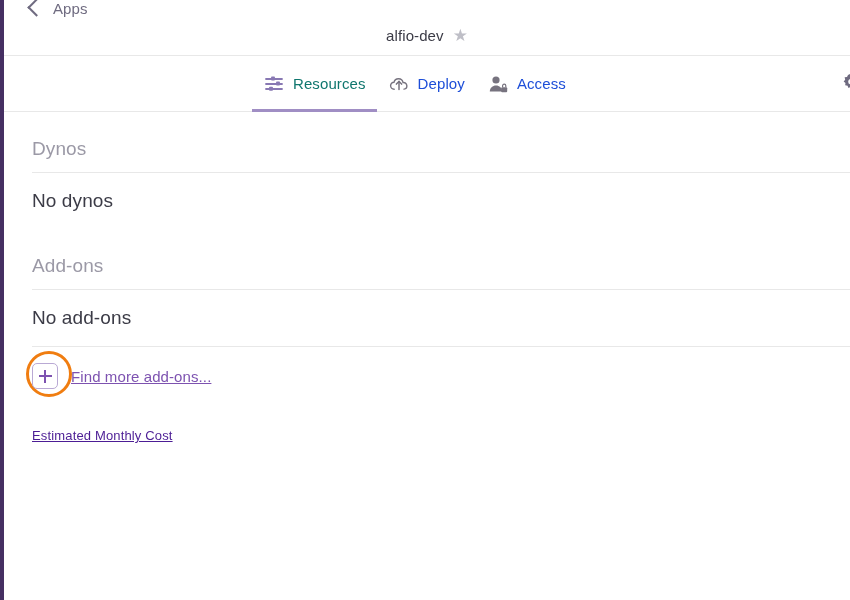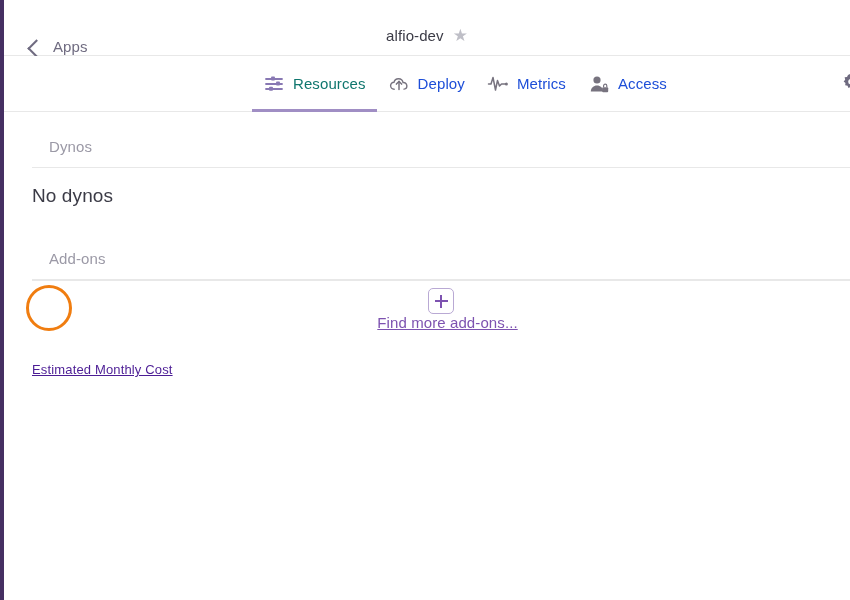--- a/index.html
+++ b/index.html
@@ -41,21 +41,21 @@
     height: 55px;
     border-bottom: 1px solid #e8e8e8;
     background: #fff;
   }
   #back-link {
     position: absolute;
     left: 26px;
     top: 0;
     height: 55px;
     display: flex;
-    align-items: flex-end;
+    align-items: flex-start;
     gap: 10px;
     cursor: pointer;
     text-decoration: none;
   }
   #back-link .chev {
     display: block;
     width: 11px;
     height: 11px;
     border-left: 2px solid #6f6b80;
     border-bottom: 2px solid #6f6b80;
@@ -155,25 +155,24 @@
     align-items: center;
     cursor: pointer;
   }
 
   
   #content {
     position: relative;
     padding-top: 0;
   }
   .section-head {
-    font-size: 15px;
+    font-size: 19px;
     color: #9b99a6;
     padding: 26px 0 0 28px;
     letter-spacing: .1px;
-    margin-left: 17px;
   }
   .hr {
     height: 1px;
     background: #e8e8e8;
     margin: 12px 0 0 28px;
   }
   .row-value {
     font-size: 19px;
     color: #3b3b46;
     padding: 17px 0 17px 28px;
@@ -181,21 +180,20 @@
   }
 
   
   #addon-action-row {
     position: relative;
     display: flex;
     align-items: center;
     height: 44px;
     margin-top: 7px;
     padding-left: 28px;
-    flex-direction: column;
   }
   #add-addon-button {
     position: relative;
     width: 26px;
     height: 26px;
     border: 1px solid #b9a9d4;
     border-radius: 5px;
     background: #fff;
     display: flex;
     align-items: center;
@@ -289,30 +287,20 @@
           <svg viewBox="0 0 22 22" width="22" height="22">
             <path d="M6.2 16.2a3.5 3.5 0 0 1-.2-7 4.6 4.6 0 0 1 9 .3 3.1 3.1 0 0 1 1 6.6" fill="none" stroke="#77737f" stroke-width="1.4" stroke-linecap="round"></path>
             <line x1="11" y1="16.6" x2="11" y2="8.6" stroke="#77737f" stroke-width="1.5" stroke-linecap="round"></line>
             <path d="M8.4 11.1 11 8.4l2.6 2.7" fill="none" stroke="#77737f" stroke-width="1.5" stroke-linecap="round" stroke-linejoin="round"></path>
           </svg>
         </span>
         <span class="tab-label">Deploy</span>
 
       </div>
 
-      <div class="tab">
-        <span class="ico">
-          <svg viewBox="0 0 22 22" width="22" height="22">
-            <polyline points="1.5,11 4,11 6,4.5 8.5,17 10.5,7.5 12.5,13 14.5,11 19,11" fill="none" stroke="#77737f" stroke-width="1.5" stroke-linecap="round" stroke-linejoin="round"></polyline>
-            <circle cx="19.4" cy="11" r="1.5" fill="#77737f"></circle>
-          </svg>
-        </span>
-        <span class="tab-label">Metrics</span>
-
-      </div>
 
 
       <div class="tab">
         <span class="ico">
           <svg viewBox="0 0 22 22" width="22" height="22">
             <circle cx="9" cy="7" r="3.6" fill="#77737f"></circle>
             <path d="M2.8 18.4c0-3.6 2.8-6 6.2-6s6.2 2.4 6.2 6z" fill="#77737f"></path>
             <rect x="14.2" y="14.3" width="6" height="5" rx="1" fill="#77737f"></rect>
             <path d="M15.6 14.3v-1.5a1.6 1.6 0 0 1 3.2 0v1.5" fill="none" stroke="#77737f" stroke-width="1.2"></path>
           </svg>
@@ -337,20 +325,21 @@
 
     <div>
       <div class="section-head">Dynos</div>
       <div class="hr"></div>
       <div class="row-value">No dynos</div>
     </div>
 
     <div>
       <div class="section-head">Add-ons</div>
       <div class="hr"></div>
+      <div class="row-value">No add-ons</div>
       <div class="hr" style="margin-top:0;"></div>
     </div>
 
     <div id="addon-action-row">
       <div id="annotation-ring"></div>
       <button id="add-addon-button">
         <span class="plus-h"></span>
         <span class="plus-v"></span>
       </button>
       <span id="find-addons-link">Find more add-ons...</span>

